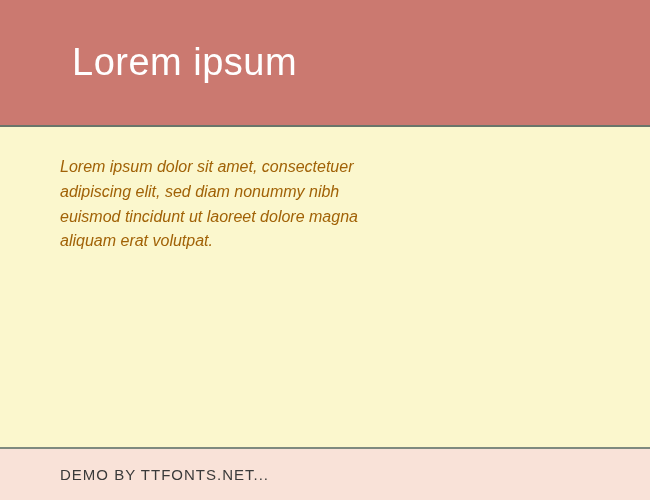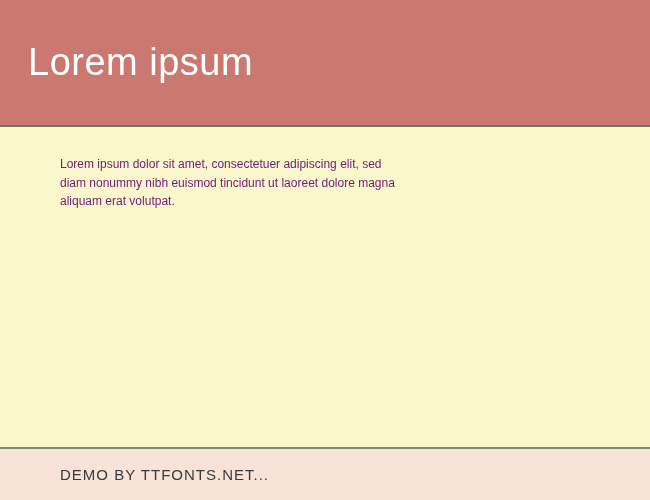--- a/index.html
+++ b/index.html
@@ -15,35 +15,37 @@
     height: 125px;
     display: flex;
     align-items: center;
     padding-left: 28px;
   }
   .header-title {
     color: #ffffff;
     font-size: 38px;
     font-weight: 400;
     letter-spacing: 0.5px;
+    margin-left: 44px;
   }
   .divider-top {
     height: 2px;
     background: #6a766a;
   }
   .content {
     background: #fbf7cd;
     height: 320px;
     padding: 28px 60px;
   }
   .body-text {
-    color: #701a75;
-    font-size: 12px;
+    color: #a16207;
+    font-size: 16px;
     line-height: 1.55;
     max-width: 340px;
+    font-style: italic;
   }
   .divider-bottom {
     height: 2px;
     background: #7f8a7f;
   }
   .footer {
     background: #f9e2d8;
     height: 51px;
     display: flex;
     align-items: center;

